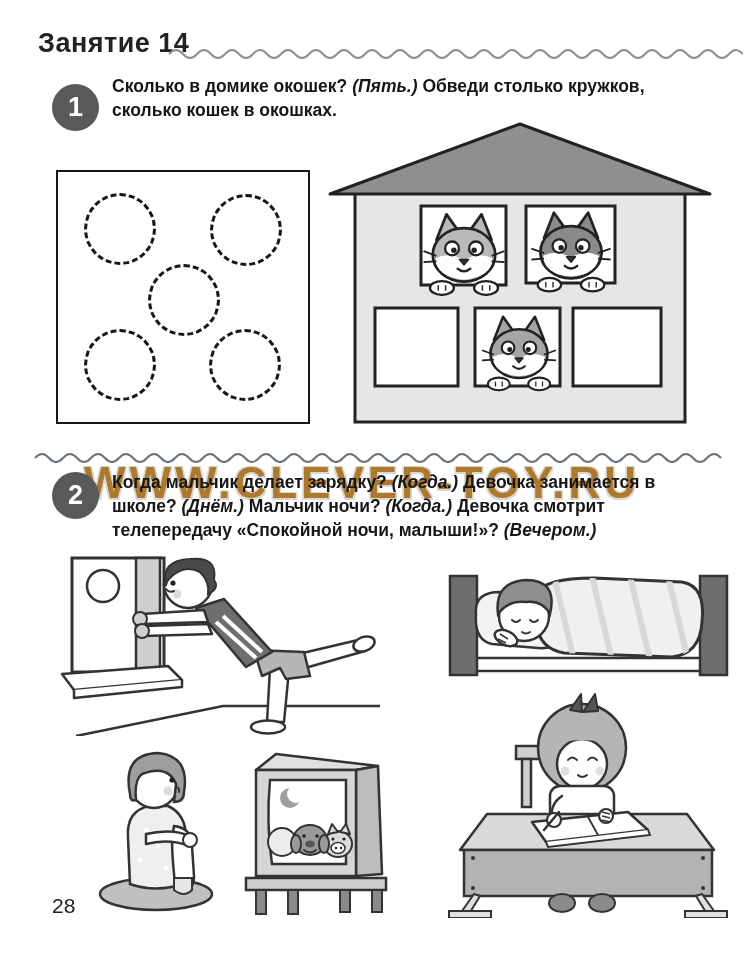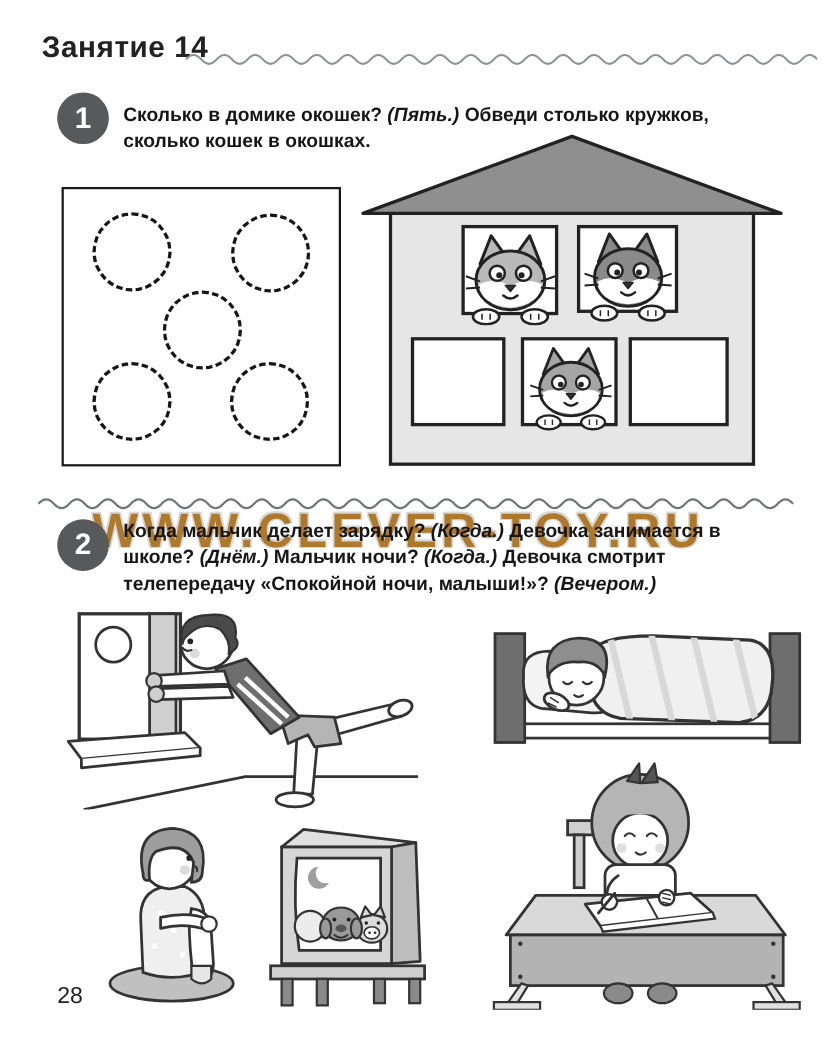--- a/index.html
+++ b/index.html
@@ -45,21 +45,21 @@
 </style>
 </head>
 <body>
 
 <div class="abs page-title">Занятие 14</div>
 <svg class="wave abs" style="left:168px;top:46px;" width="575" height="14" viewBox="0 0 575 14">
     <path d="M1,8 q7,-8 14,0 t14,0 t14,0 t14,0 t14,0 t14,0 t14,0 t14,0 t14,0 t14,0 t14,0 t14,0 t14,0 t14,0 t14,0 t14,0 t14,0 t14,0 t14,0 t14,0 t14,0 t14,0 t14,0 t14,0 t14,0 t14,0 t14,0 t14,0 t14,0 t14,0 t14,0 t14,0 t14,0 t14,0 t14,0 t14,0 t14,0 t14,0 t14,0 t14,0 t14,0"></path>
   </svg>
 
 <div class="abs badge" style="left:52px;top:84px;">1</div>
-<div class="abs task-text" style="left:112px;top:92px;width:600px;">
+<div class="abs task-text" style="left:112px;top:74px;width:600px;">
   <span>Сколько в домике окошек? </span><span class="ans">(Пять.) </span><span>Обведи столько кружков, сколько кошек в окошках.</span>
 </div>
 
 <div class="abs circles-box">
     <div class="dashed-circle" style="left: 26px; top: 21px;"></div>
     <div class="dashed-circle" style="left: 152px; top: 22px;"></div>
     <div class="dashed-circle" style="left: 90px; top: 92px;"></div>
     <div class="dashed-circle" style="left: 26px; top: 157px;"></div>
     <div class="dashed-circle" style="left: 151px; top: 157px;"></div>
   </div>

